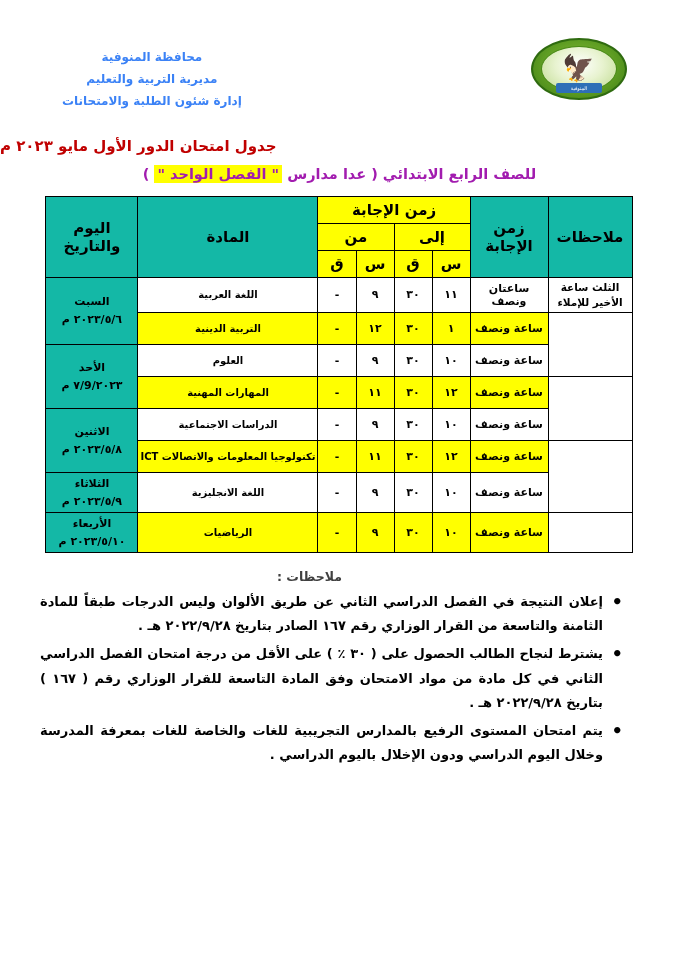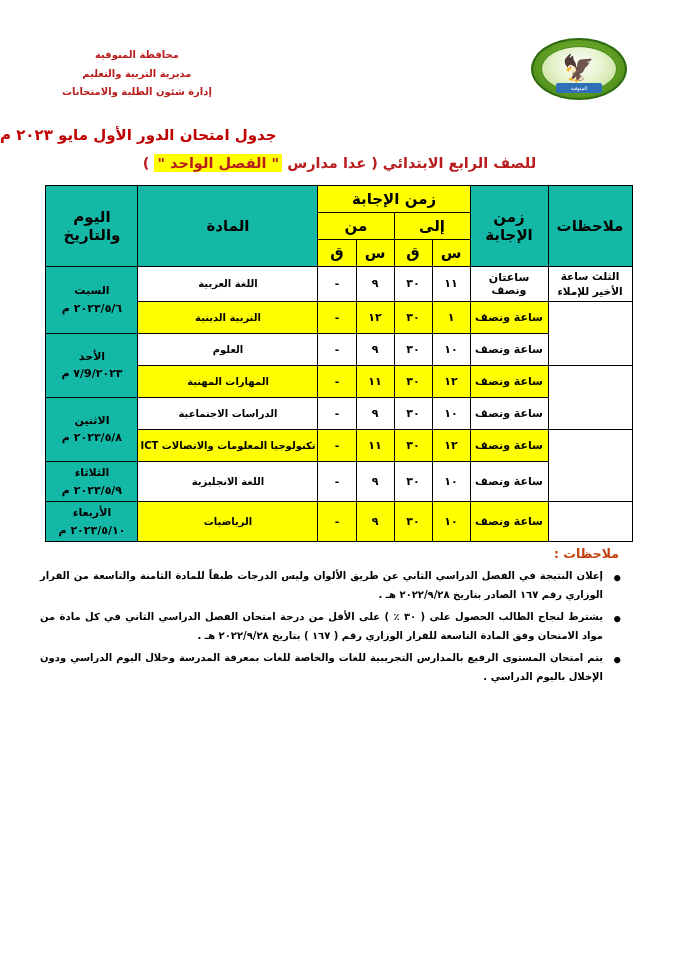--- a/index.html
+++ b/index.html
@@ -27,24 +27,24 @@
   .header {
     display: flex;
     flex-direction: row-reverse;
     align-items: flex-start;
     justify-content: space-between;
     padding: 38px 52px 0 52px;
     box-sizing: border-box;
   }
   .header-text {
     text-align: center;
-    font-size: 10px;
+    font-size: 12px;
     line-height: 1.85;
     font-weight: bold;
-    color: #b91c1c;
+    color: #3b82f6;
     padding-top: 8px;
     padding-left: 10px;
   }
   .logo {
     width: 96px;
     height: 62px;
     border-radius: 50%;
     background: radial-gradient(ellipse at 50% 45%, #8fbf3a 0%, #5f9e23 55%, #3d7a14 100%);
     border: 2px solid #2f6b10;
     position: relative;
@@ -95,21 +95,21 @@
   .title-main {
     text-align: left;
     color: #c00000;
     font-weight: bold;
     font-size: 15px;
     margin-top: 24px;
     letter-spacing: 0px;
   }
   .title-sub {
     text-align: center;
-    color: #b91c1c;
+    color: #a21caf;
     font-weight: bold;
     font-size: 14.5px;
     margin-top: 11px;
     display: block;
   }
   .title-sub span.hl {
     background: #ffff00;
     padding: 1px 3px;
   }
 
@@ -148,34 +148,34 @@
   .col-subject { width: 180px; }
   .col-day { width: 92px; }
 
   td.row-cell { height: 27px; }
   td.day-cell { line-height: 1.6; font-size: 11px; }
   td.subject { font-size: 10px; }
   td.notes-txt { font-size: 10.5px; line-height: 1.45; }
 
   
   .notes-title {
-    color: #c2410c;
+    color: #404040;
     font-weight: bold;
     font-size: 12.5px;
-    text-align: right;
-    margin: 4px 60px 6px 0;
+    text-align: center;
+    margin: 16px 60px 6px 0;
   }
   ul.notes {
     list-style: none;
     margin: 0;
     padding: 0 56px 0 40px;
   }
   ul.notes li {
     position: relative;
-    font-size: 10px;
+    font-size: 13px;
     font-weight: bold;
     line-height: 1.85;
     text-align: justify;
     margin-bottom: 4px;
     padding-right: 20px;
   }
   ul.notes li::before {
     content: "•";
     position: absolute;
     right: 0;

